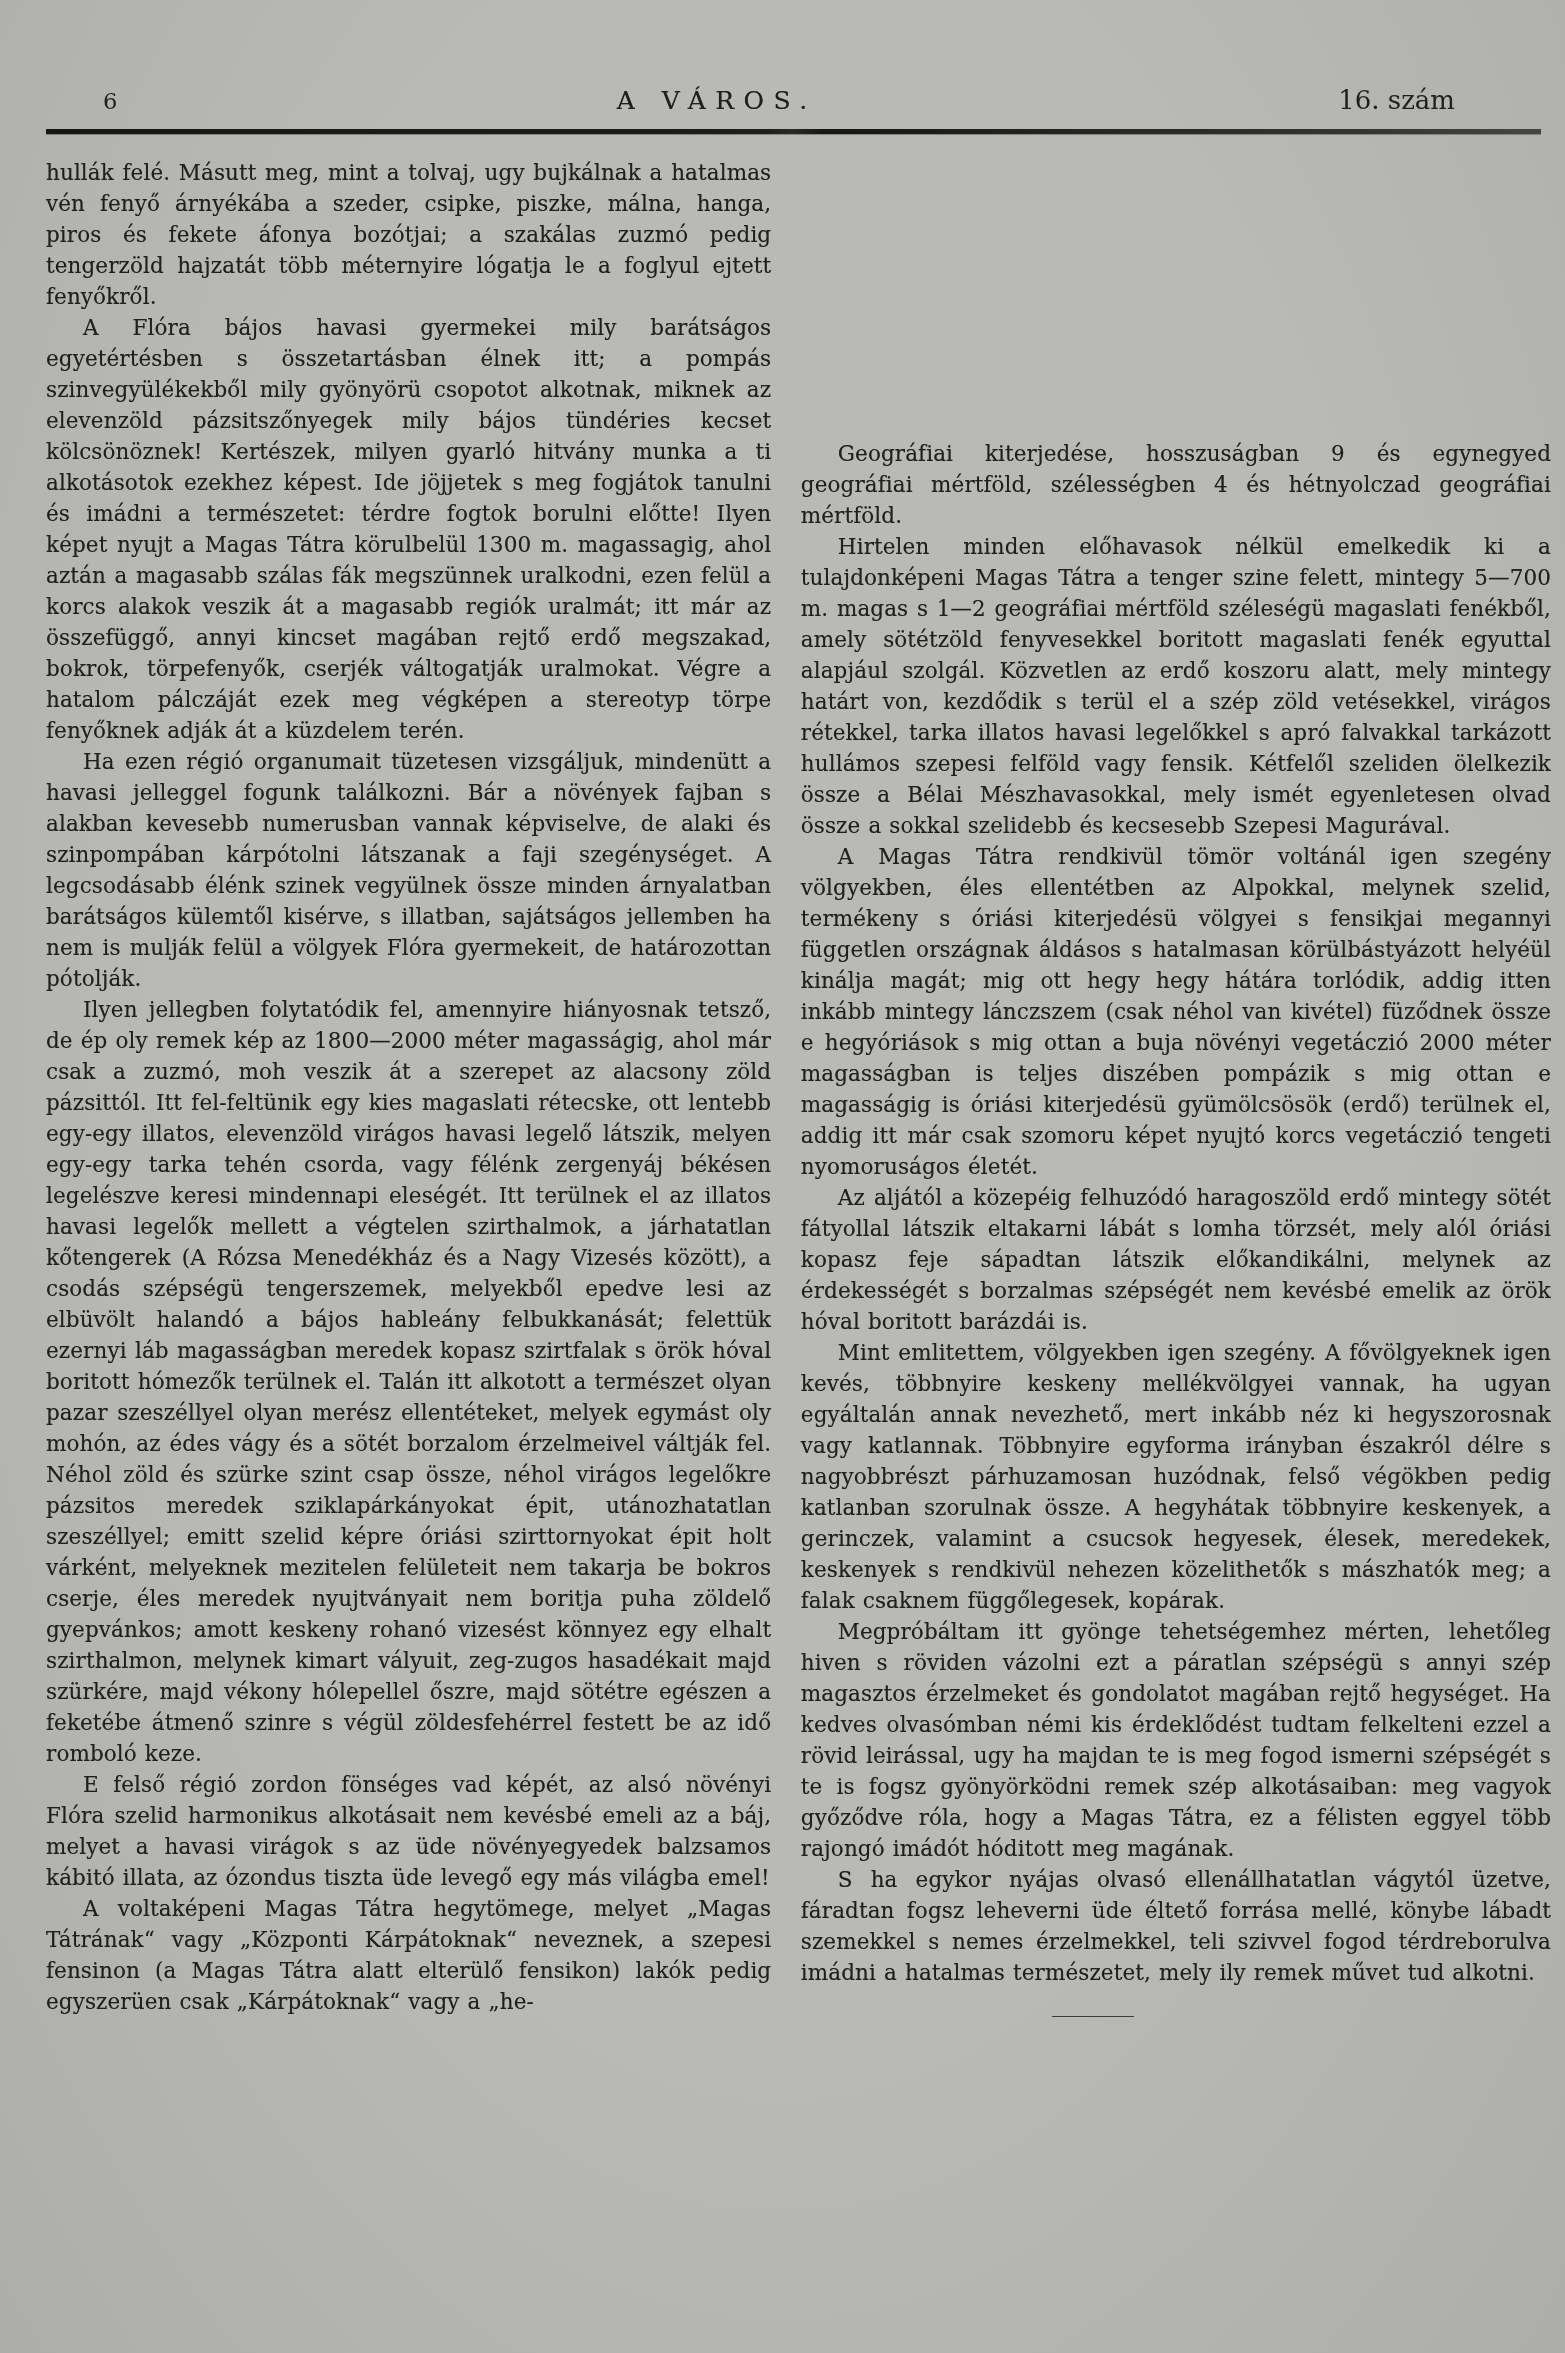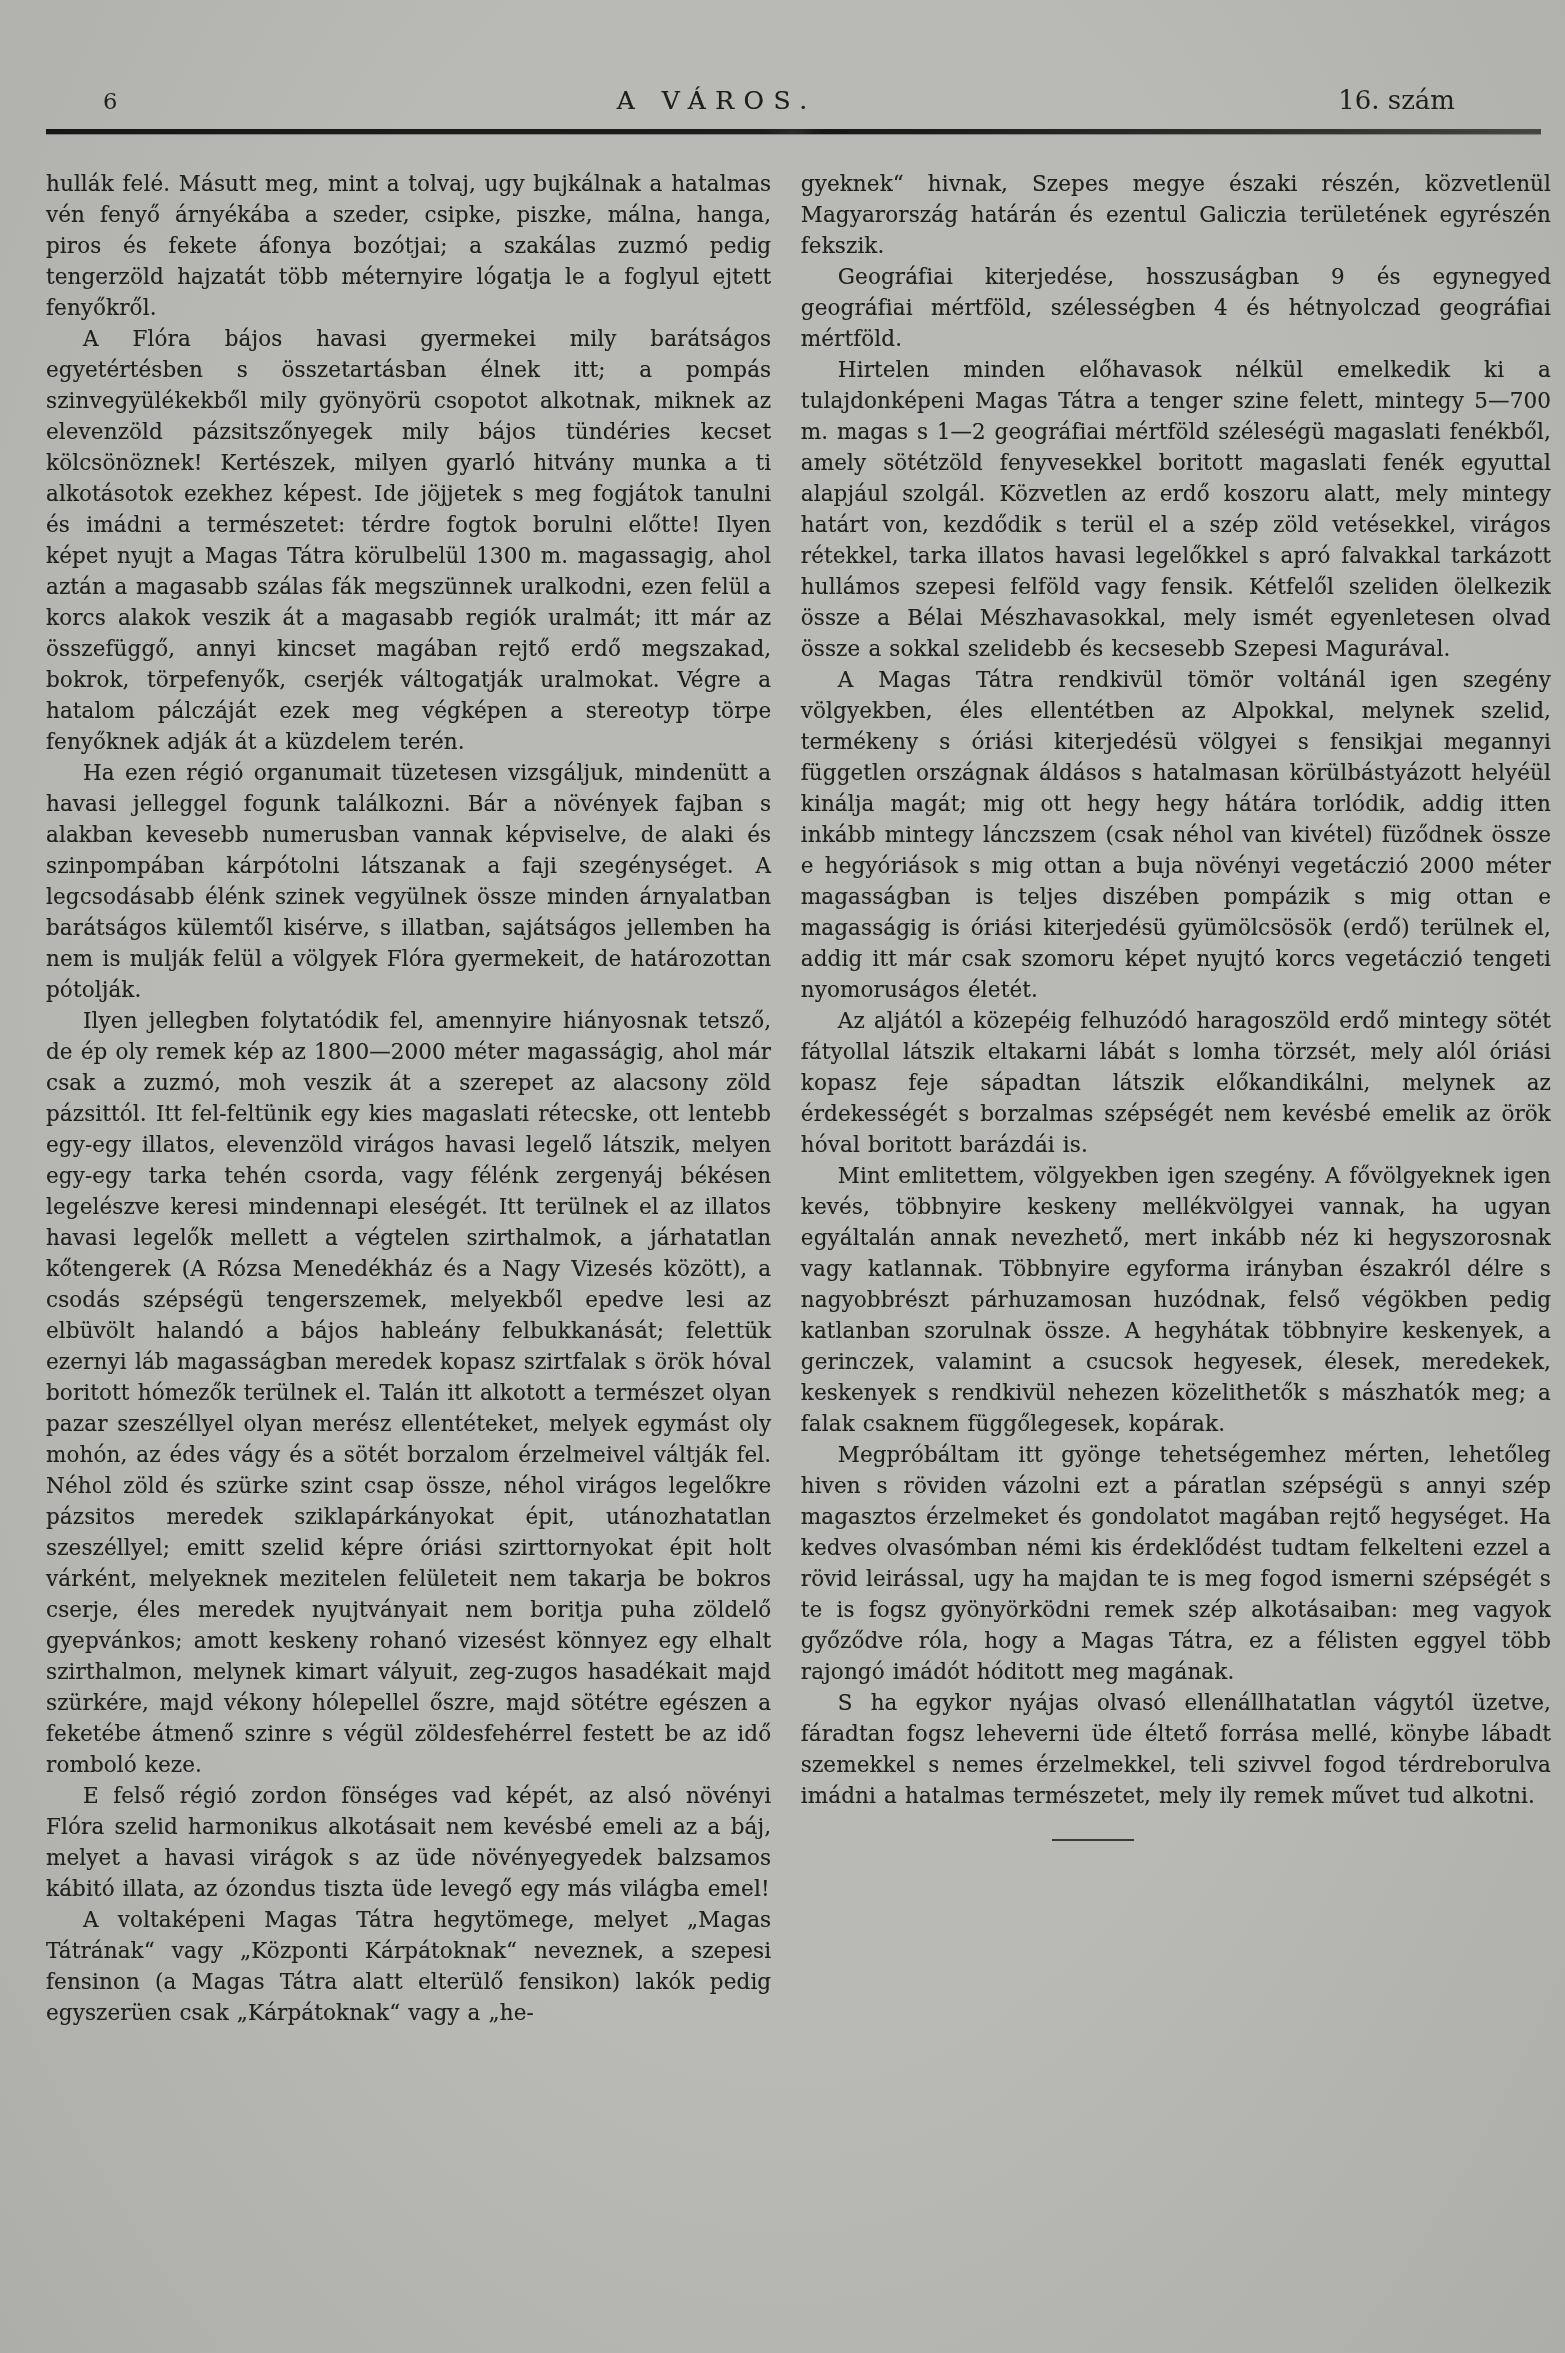--- a/index.html
+++ b/index.html
@@ -34,22 +34,22 @@
   .header-rule {
     height: 5.4px;
     background: linear-gradient(to right, #161616 0%, #1d1d1c 48%, #2a2a28 50%, #161615 52%, #343431 88%, #454542 100%);
     margin: 14px 23.6px 0 46px;
     box-shadow: 0 1.1px 0.5px rgba(40,40,38,.35);
   }
 
   
   .article-columns {
     display: flex;
-    align-items: flex-start;
-    margin-top: 34px;
+    align-items: flex-end;
+    margin-top: 23px;
   }
   .column { text-align: justify; }
   .column-left  { width: 726px; margin-left: 46px; }
   .column-right { width: 751px; margin-right: 14px; }
   .column-divider {
     width: 1.6px;
     background: #333331;
     margin: 2.1px 14px 64px 14px;
   }
 
@@ -92,21 +92,20 @@
           <p class="para indent">Ilyen jellegben folytatódik fel, amennyire hiányosnak tetsző, de ép oly remek kép az 1800—2000 méter magasságig, ahol már csak a zuzmó, moh veszik át a szerepet az alacsony zöld pázsittól. Itt fel-feltünik egy kies magaslati rétecske, ott lentebb egy-egy illatos, elevenzöld virágos havasi legelő látszik, melyen egy-egy tarka tehén csorda, vagy félénk zergenyáj békésen legelészve keresi mindennapi eleségét. Itt terülnek el az illatos havasi legelők mellett a végtelen szirthalmok, a járhatatlan kőtengerek (A Rózsa Menedékház és a Nagy Vizesés között), a csodás szépségü tengerszemek, melyekből epedve lesi az elbüvölt halandó a bájos hableány felbukkanását; felettük ezernyi láb magasságban meredek kopasz szirtfalak s örök hóval boritott hómezők terülnek el. Talán itt alkotott a természet olyan pazar szeszéllyel olyan merész ellentéteket, melyek egymást oly mohón, az édes vágy és a sötét borzalom érzelmeivel váltják fel. Néhol zöld és szürke szint csap össze, néhol virágos legelőkre pázsitos meredek sziklapárkányokat épit, utánozhatatlan szeszéllyel; emitt szelid képre óriási szirttornyokat épit holt várként, melyeknek mezitelen felületeit nem takarja be bokros cserje, éles meredek nyujtványait nem boritja puha zöldelő gyepvánkos; amott keskeny rohanó vizesést könnyez egy elhalt szirthalmon, melynek kimart vályuit, zeg-zugos hasadékait majd szürkére, majd vékony hólepellel őszre, majd sötétre egészen a feketébe átmenő szinre s végül zöldesfehérrel festett be az idő romboló keze.</p>
           <p class="para indent">E felső régió zordon fönséges vad képét, az alsó növényi Flóra szelid harmonikus alkotásait nem kevésbé emeli az a báj, melyet a havasi virágok s az üde növényegyedek balzsamos kábitó illata, az ózondus tiszta üde levegő egy más világba emel!</p>
           <p class="para indent">A voltaképeni Magas Tátra hegytömege, melyet „Magas Tátrának“ vagy „Központi Kárpátoknak“ neveznek, a szepesi fensinon (a Magas Tátra alatt elterülő fensikon) lakók pedig egyszerüen csak „Kárpátoknak“ vagy a „he-</p>
         </div>
     </div>
 
     <div class="column-divider"></div>
 
     <div class="column column-right">
       <div>
-          <p class="para">gyeknek“ hivnak, Szepes megye északi részén, közvetlenül Magyarország határán és ezentul Galiczia területének egyrészén fekszik.</p>
           <p class="para indent">Geográfiai kiterjedése, hosszuságban 9 és egynegyed geográfiai mértföld, szélességben 4 és hétnyolczad geográfiai mértföld.</p>
           <p class="para indent">Hirtelen minden előhavasok nélkül emelkedik ki a tulajdonképeni Magas Tátra a tenger szine felett, mintegy 5—700 m. magas s 1—2 geográfiai mértföld széleségü magaslati fenékből, amely sötétzöld fenyvesekkel boritott magaslati fenék egyuttal alapjául szolgál. Közvetlen az erdő koszoru alatt, mely mintegy határt von, kezdődik s terül el a szép zöld vetésekkel, virágos rétekkel, tarka illatos havasi legelőkkel s apró falvakkal tarkázott hullámos szepesi felföld vagy fensik. Kétfelől szeliden ölelkezik össze a Bélai Mészhavasokkal, mely ismét egyenletesen olvad össze a sokkal szelidebb és kecsesebb Szepesi Magurával.</p>
           <p class="para indent">A Magas Tátra rendkivül tömör voltánál igen szegény völgyekben, éles ellentétben az Alpokkal, melynek szelid, termékeny s óriási kiterjedésü völgyei s fensikjai megannyi független országnak áldásos s hatalmasan körülbástyázott helyéül kinálja magát; mig ott hegy hegy hátára torlódik, addig itten inkább mintegy lánczszem (csak néhol van kivétel) füződnek össze e hegyóriások s mig ottan a buja növényi vegetáczió 2000 méter magasságban is teljes diszében pompázik s mig ottan e magasságig is óriási kiterjedésü gyümölcsösök (erdő) terülnek el, addig itt már csak szomoru képet nyujtó korcs vegetáczió tengeti nyomoruságos életét.</p>
           <p class="para indent">Az aljától a közepéig felhuzódó haragoszöld erdő mintegy sötét fátyollal látszik eltakarni lábát s lomha törzsét, mely alól óriási kopasz feje sápadtan látszik előkandikálni, melynek az érdekességét s borzalmas szépségét nem kevésbé emelik az örök hóval boritott barázdái is.</p>
           <p class="para indent">Mint emlitettem, völgyekben igen szegény. A fővölgyeknek igen kevés, többnyire keskeny mellékvölgyei vannak, ha ugyan egyáltalán annak nevezhető, mert inkább néz ki hegyszorosnak vagy katlannak. Többnyire egyforma irányban északról délre s nagyobbrészt párhuzamosan huzódnak, felső végökben pedig katlanban szorulnak össze. A hegyhátak többnyire keskenyek, a gerinczek, valamint a csucsok hegyesek, élesek, meredekek, keskenyek s rendkivül nehezen közelithetők s mászhatók meg; a falak csaknem függőlegesek, kopárak.</p>
           <p class="para indent">Megpróbáltam itt gyönge tehetségemhez mérten, lehetőleg hiven s röviden vázolni ezt a páratlan szépségü s annyi szép magasztos érzelmeket és gondolatot magában rejtő hegységet. Ha kedves olvasómban némi kis érdeklődést tudtam felkelteni ezzel a rövid leirással, ugy ha majdan te is meg fogod ismerni szépségét s te is fogsz gyönyörködni remek szép alkotásaiban: meg vagyok győződve róla, hogy a Magas Tátra, ez a félisten eggyel több rajongó imádót hóditott meg magának.</p>
           <p class="para indent">S ha egykor nyájas olvasó ellenállhatatlan vágytól üzetve, fáradtan fogsz leheverni üde éltető forrása mellé, könybe lábadt szemekkel s nemes érzelmekkel, teli szivvel fogod térdreborulva imádni a hatalmas természetet, mely ily remek művet tud alkotni.</p>
         </div>
       <div class="end-rule"></div>
     </div>

